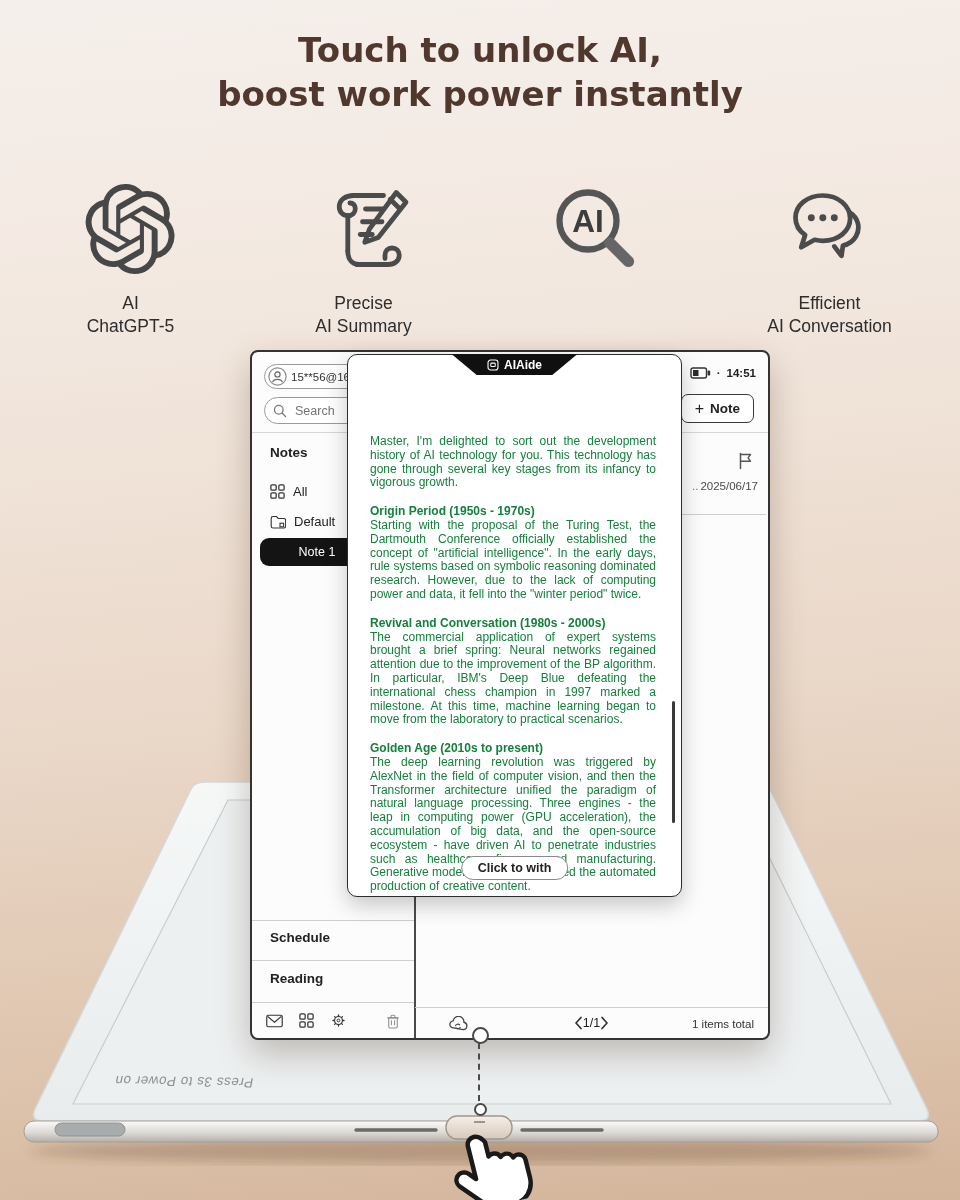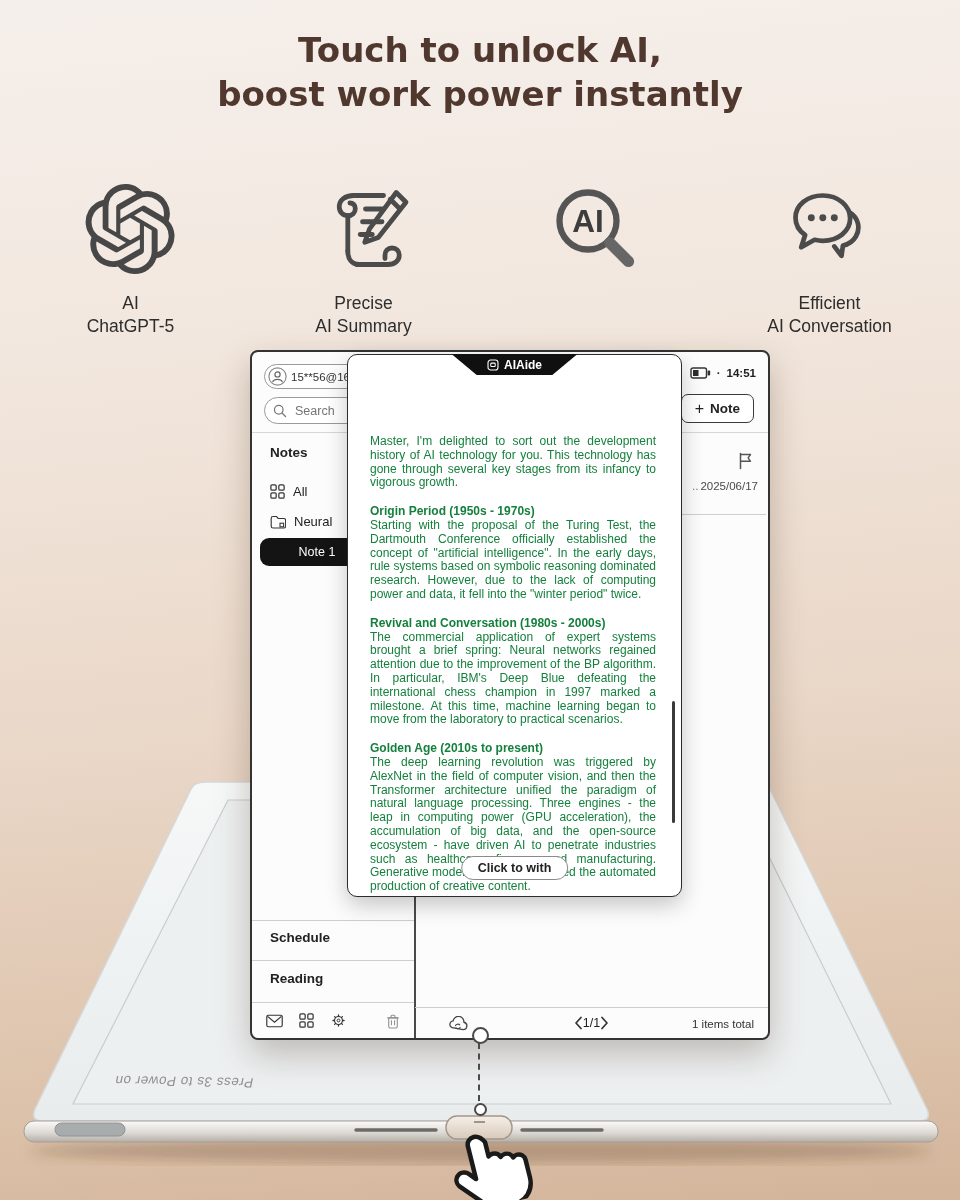--- a/index.html
+++ b/index.html
@@ -218,21 +218,21 @@
         <rect x="1" y="10" width="6" height="6" rx="1.4" fill="none" stroke="#333" stroke-width="1.4"></rect>
         <rect x="10" y="10" width="6" height="6" rx="1.4" fill="none" stroke="#333" stroke-width="1.4"></rect>
       </svg>
       <span>All</span>
     </div>
     <div class="srow" id="sb-default">
       <svg width="16" height="14" viewBox="0 0 20 17">
         <path d="M1.5 4 c0-1.3 1-2.3 2.3-2.3 h4.4 l2 2.4 h7 c1.3 0 2.3 1 2.3 2.3 v7.3 c0 1.3-1 2.3-2.3 2.3 H3.8 c-1.3 0-2.3-1-2.3-2.3 Z" fill="none" stroke="#333" stroke-width="1.4"></path>
         <rect x="12.5" y="10" width="4.5" height="4.5" fill="#fff" stroke="#333" stroke-width="1.3"></rect>
       </svg>
-      <span>Neural</span>
+      <span>Default</span>
     </div>
     <div id="sb-note1">
       <span>Note 1</span>
     </div>
     <div class="sb-sep" style="top:568px"></div>
     <div class="srow" id="sb-schedule">
       <span>Schedule</span>
     </div>
     <div class="sb-sep" style="top:608px"></div>
     <div class="srow" id="sb-reading">

